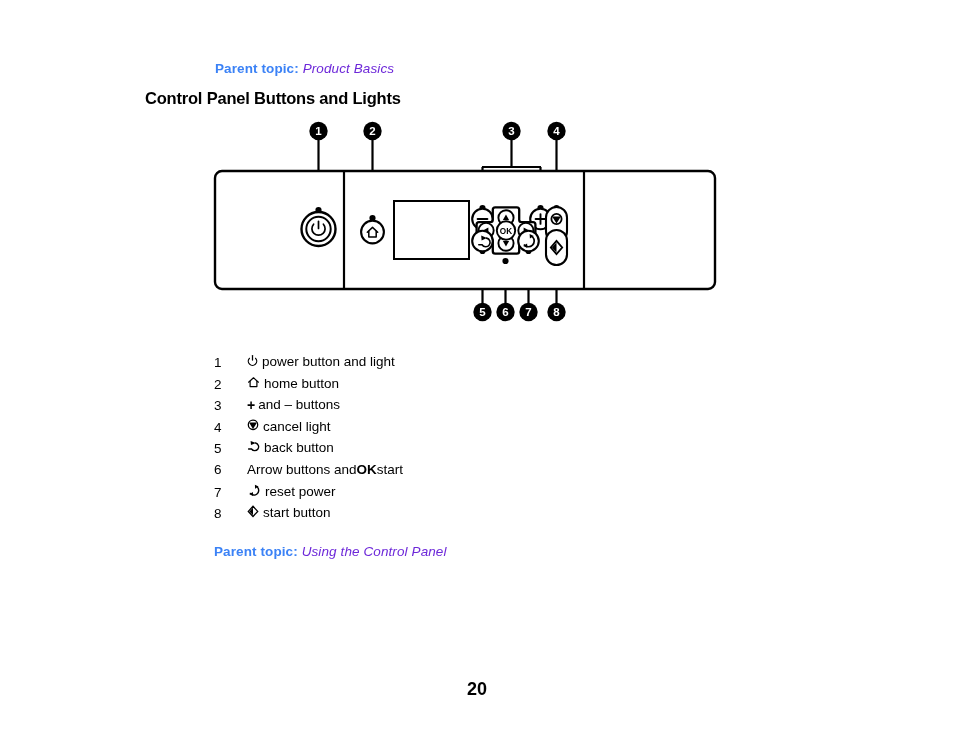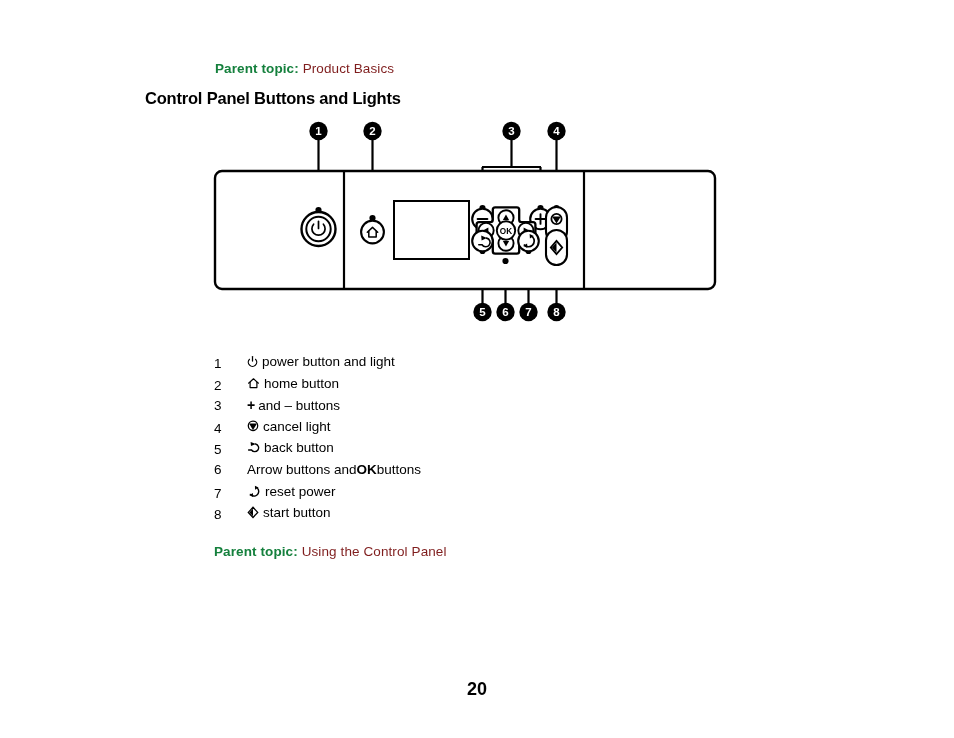--- a/index.html
+++ b/index.html
@@ -23,26 +23,27 @@
 
   
   .parent-topic {
     position: absolute;
     font-size: 13.5px;
     white-space: nowrap;
     letter-spacing: 0.1px;
   }
   .parent-topic .pt-label {
     font-weight: bold;
-    color: #15803d;
+    color: #3b82f6;
   }
   .parent-topic .pt-link {
-    color: #7f1d1d;
+    color: #6d28d9;
     text-decoration: none;
     cursor: pointer;
+    font-style: italic;
   }
 
   #parent-top { left: 215px; top: 61px; }
   #parent-bottom { left: 214px; top: 544px; text-align: right; }
 
   
   .section-heading {
     position: absolute;
     left: 129px;
     top: 89px;
@@ -77,21 +78,21 @@
     font-size: 13.5px;
   }
   .legend-num {
     width: 33px;
     flex: 0 0 33px;
     text-align: left;
     font-size: 13.5px;
   }
   .legend-body {
     display: flex;
-    align-items: center;
+    align-items: flex-start;
     white-space: nowrap;
   }
   .legend-icon {
     display: inline-block;
     margin-right: 4px;
     line-height: 1;
     font-size: 13.5px;
   }
   .legend-icon svg { display: block; }
   .legend-text { font-size: 13.5px; }
@@ -393,21 +394,21 @@
         </span>
         <span class="legend-text">back button</span>
       </div>
     </div>
 
     <div class="legend-row">
       <div class="legend-num">6</div>
       <div class="legend-body">
         <span class="legend-text">Arrow buttons and </span>
           <span class="legend-text" style="font-weight:bold">OK</span>
-          <span class="legend-text"> buttons</span>
+          <span class="legend-text"> start</span>
       </div>
     </div>
 
     <div class="legend-row">
       <div class="legend-num">7</div>
       <div class="legend-body">
         <span class="legend-icon">
           <svg width="14" height="13" viewBox="0 0 14 13">
               <path d="M 10.6 3.4 A 4.6 4.6 0 1 1 3.4 9.4" fill="none" stroke="#000" stroke-width="1.4" stroke-linecap="round"></path>
               <polygon points="7.9,0.8 11.6,2.5 8.1,4.8" fill="#000"></polygon>

